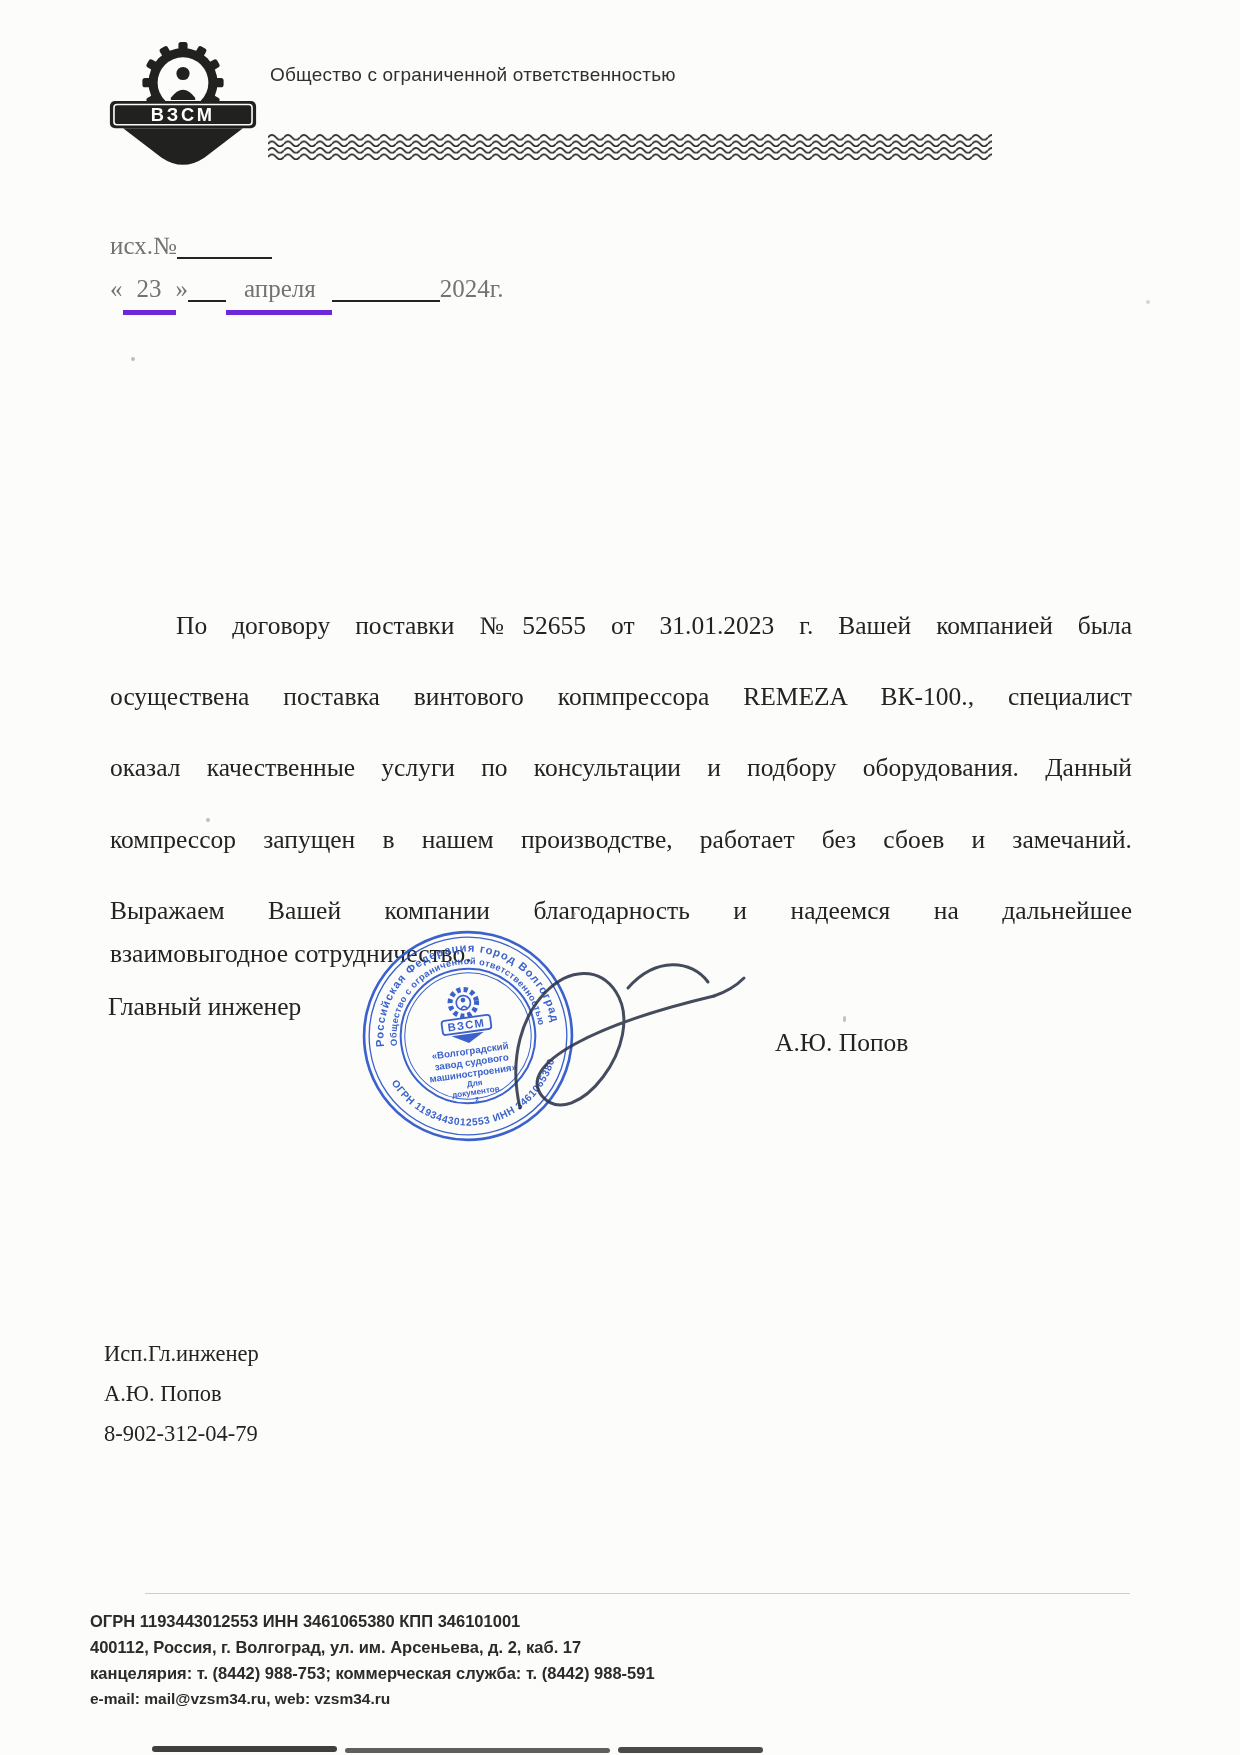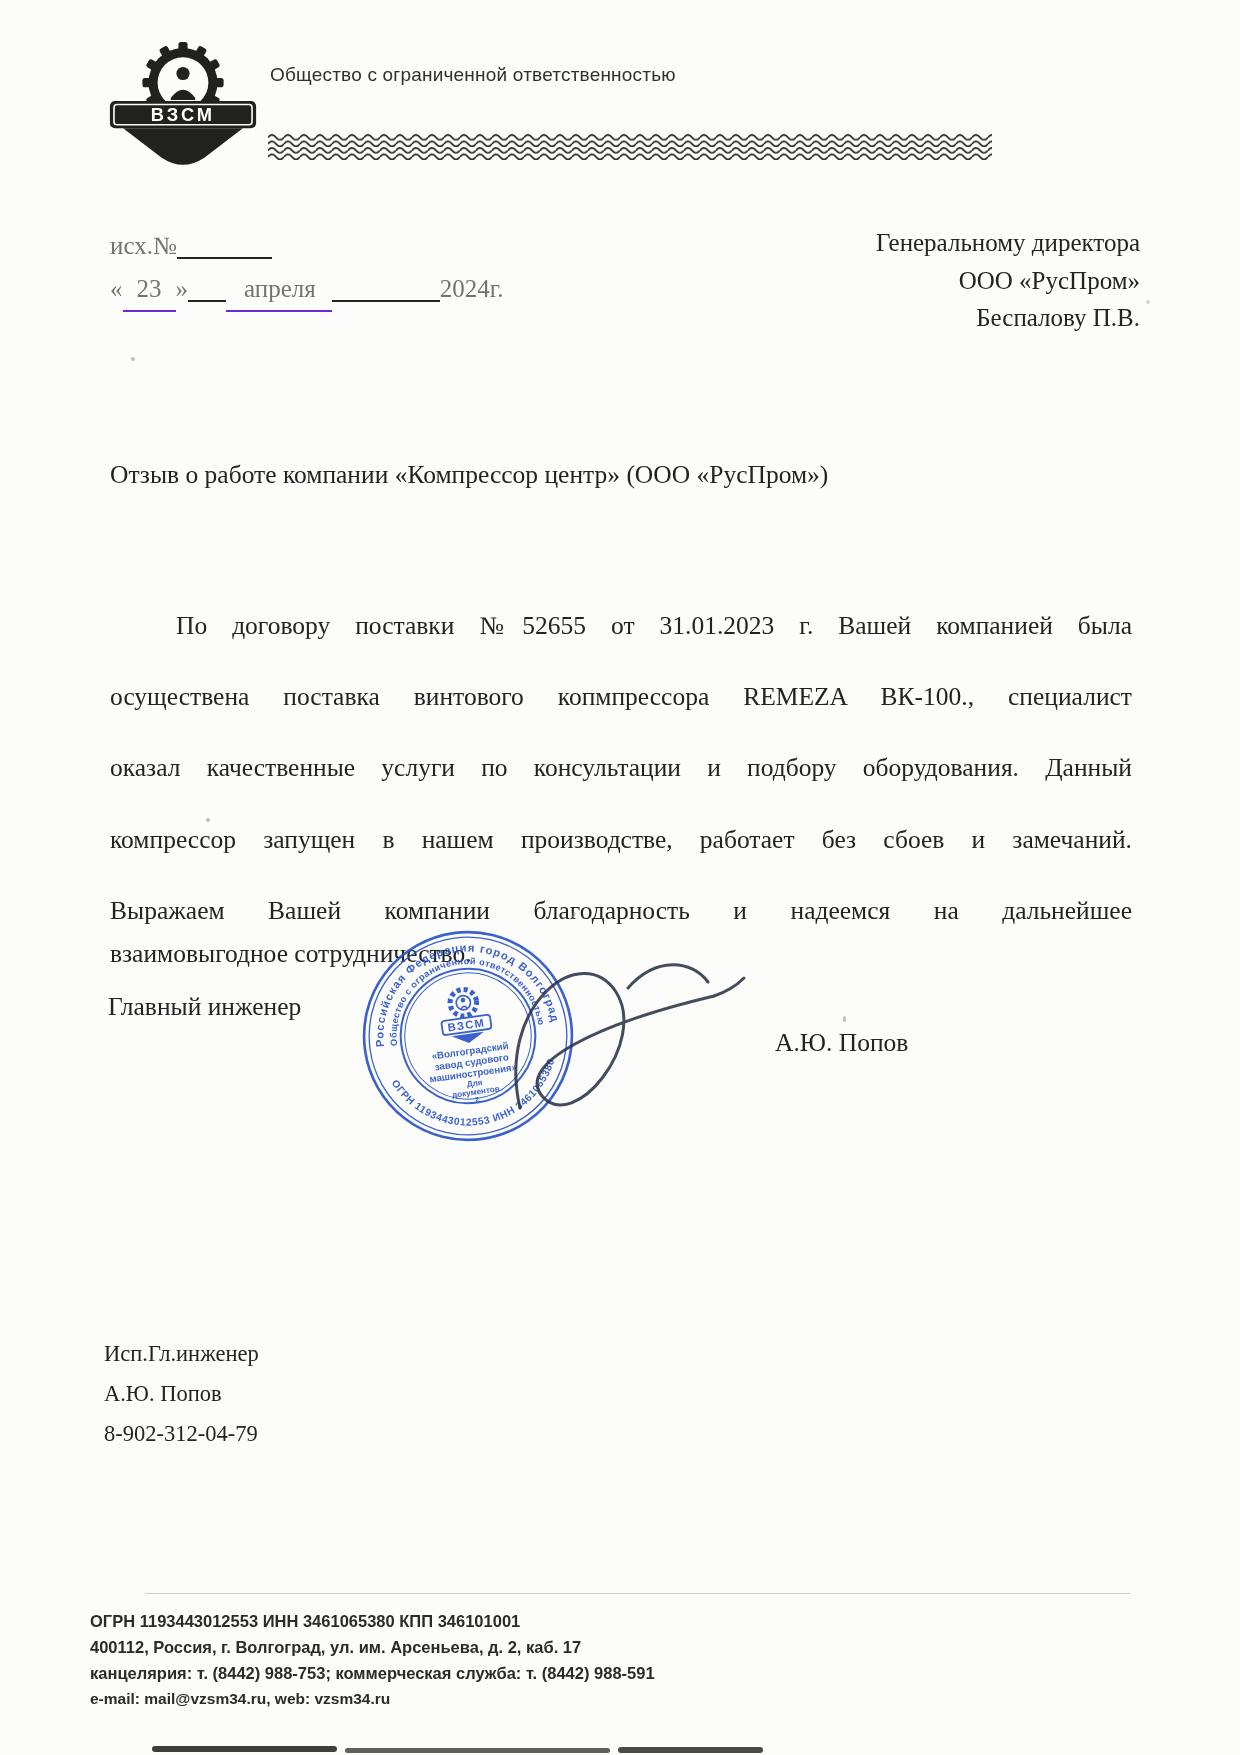--- a/index.html
+++ b/index.html
@@ -22,21 +22,21 @@
     font-size:19px;color:#30302e;letter-spacing:.2px;
   }
   .org-name{
     left:267px;top:92px;
     font-family:"Liberation Sans","DejaVu Sans",sans-serif;
     font-size:23.5px;font-weight:700;color:#232321;letter-spacing:.2px;
   }
 
   
   .ref-block{left:110px;top:224px;font-size:25px;line-height:43px;color:#737373;}
-  .uline{display:inline-block;border-bottom:2px solid #6d28d9;}
+  .uline{display:inline-block;border-bottom:5px solid #6d28d9;}
   .ugap{display:inline-block;border-bottom:2px solid #232321;height:1.0em;vertical-align:text-bottom;}
   .w95{width:95px;}  .w38{width:38px;}  .w108{width:108px;}
   .upad{padding:0 14px;}
   .upad2{padding:0 16px 0 18px;}
 
   
   .recipient{right:100px;top:224px;text-align:right;font-size:25px;line-height:37.5px;color:#232321;}
 
   
   .subject{left:110px;top:460px;font-size:25.5px;color:#232321;}
@@ -116,27 +116,21 @@
 
   <div class="abs ref-block">
     <div>
       <span>исх.№</span><span class="ugap w95"></span>
     </div>
     <div>
       <span>«</span><span class="uline upad">23</span><span>»</span><span class="ugap w38"></span><span class="uline upad2">апреля</span><span class="ugap w108"></span><span>2024г.</span>
     </div>
   </div>
 
-  <div class="abs recipient">
-    <div>Генеральному директора</div>
-    <div>ООО «РусПром»</div>
-    <div>Беспалову П.В.</div>
-  </div>
-
-  <div class="abs subject">Отзыв о работе компании «Компрессор центр» (ООО «РусПром»)</div>
+
 
   <div class="abs body-text">
     <div class="jline indent">По договору поставки №52655 от 31.01.2023 г. Вашей компанией была</div>
     <div class="jline">осуществена поставка винтового копмпрессора REMEZA ВК-100., специалист</div>
     <div class="jline">оказал качественные услуги по консультации и подбору оборудования. Данный</div>
     <div class="jline">компрессор запущен в нашем производстве, работает без сбоев и замечаний.</div>
     <div class="jline">Выражаем Вашей компании благодарность и надеемся на дальнейшее</div>
     <div class="lline">взаимовыгодное сотрудничество.</div>
   </div>
 

